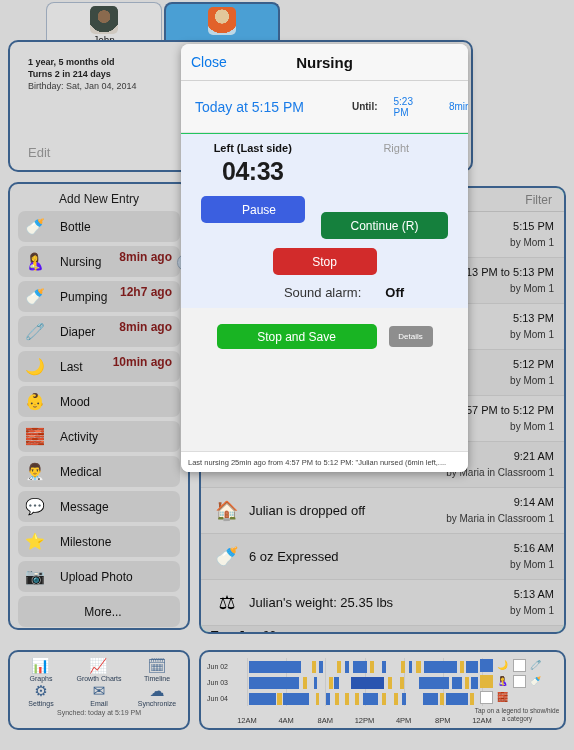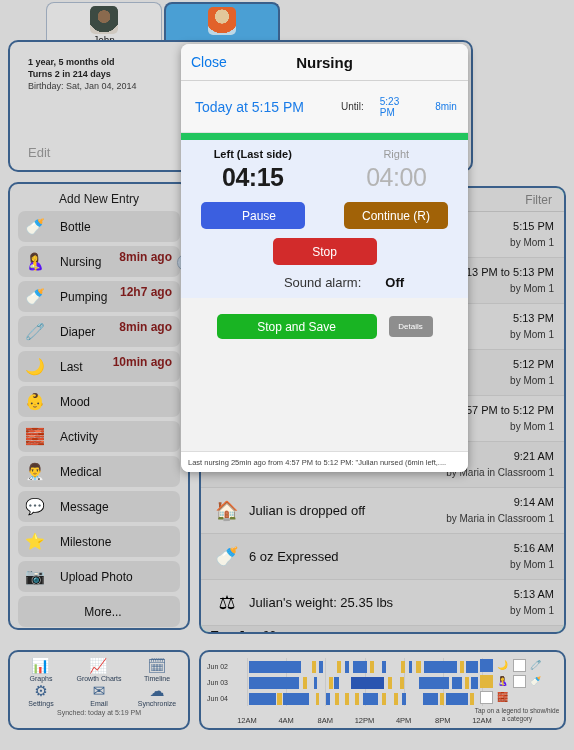--- a/index.html
+++ b/index.html
@@ -220,43 +220,43 @@
   }
   #modal-title {
     width: 100%; text-align: center; font-size: 15px; font-weight: bold; color: #111;
   }
   #modal-timebar {
     height: 52px; background: #f7f7f7;
     display: flex; align-items: center; padding: 0 14px;
     border-bottom: 1px solid #e2e2e2;
   }
   .tb-start { font-size: 14px; color: #1a7ce8; flex: 0 0 auto; }
-  .tb-untillabel { font-size: 10px; color: #333; margin-left: 37px; }
+  .tb-untillabel { font-size: 10px; color: #333; margin-left: 48px; font-weight: bold; }
   .tb-until { font-size: 10px; color: #1a7ce8; margin-left: 16px; }
   .tb-dur { font-size: 10px; color: #1a7ce8; margin-left: 36px; }
   #timer-block {
     background: #e8eefb; padding: 8px 0 8px 0;
-    border-top: 7px solid #22c55e;
+    border-top: 1px solid #22c55e;
   }
   #sides { display: flex; }
   .side { flex: 1 1 50%; text-align: center; }
   .side-label { font-size: 11px; font-weight: bold; color: #111; }
   .side-label.inactive { color: #9a9a9a; font-weight: normal; }
   .side-time { font-size: 25px; font-weight: bold; color: #1c1c1c; margin-top: 3px; letter-spacing: -0.5px; }
   .side-time.inactive { color: #b4b4b4; font-weight: normal; }
   #ctrl-row {
     display: flex; justify-content: space-between; padding: 10px 20px 0 20px;
   }
   .btn {
     border: none; border-radius: 5px; color: #fff;
     font-size: 12px; font-family: "Liberation Sans", sans-serif;
     cursor: pointer; text-align: center;
   }
   #pause-btn { width: 104px; height: 27px; background: #3b5fe0; padding-left: 12px; }
-  #continue-btn { width: 104px; height: 27px; background: #a16207; }
+  #continue-btn { width: 127px; height: 27px; background: #15803d; margin-top: 16px; }
   #stop-btn {
     display: block; margin: 9px auto 0 auto;
     width: 104px; height: 27px; background: #d22b2b;
   }
   #alarm-row {
     display: flex; justify-content: center; align-items: center;
     margin-top: 10px; gap: 24px; margin-left: 39px;
   }
   #alarm-label { font-size: 13px; color: #333; }
   #alarm-value { font-size: 13px; font-weight: bold; color: #111; }
@@ -571,25 +571,24 @@
     <span class="tb-start">Today at 5:15 PM</span>
     <span class="tb-untillabel">Until:</span>
     <span class="tb-until">5:23 PM</span>
     <span class="tb-dur">8min</span>
   </div>
 
   <div id="timer-block">
     <div id="sides">
       <div class="side">
         <div class="side-label">Left (Last side)</div>
-        <div class="side-time">04:15</div>
+        <div class="side-time">04:33</div>
       </div>
       <div class="side">
         <div class="side-label inactive">Right</div>
-        <div class="side-time inactive">04:00</div>
       </div>
     </div>
 
     <div id="ctrl-row">
       <button class="btn" id="pause-btn">Pause</button>
       <button class="btn" id="continue-btn">Continue (R)</button>
     </div>
     <button class="btn" id="stop-btn">Stop</button>
 
     <div id="alarm-row">

